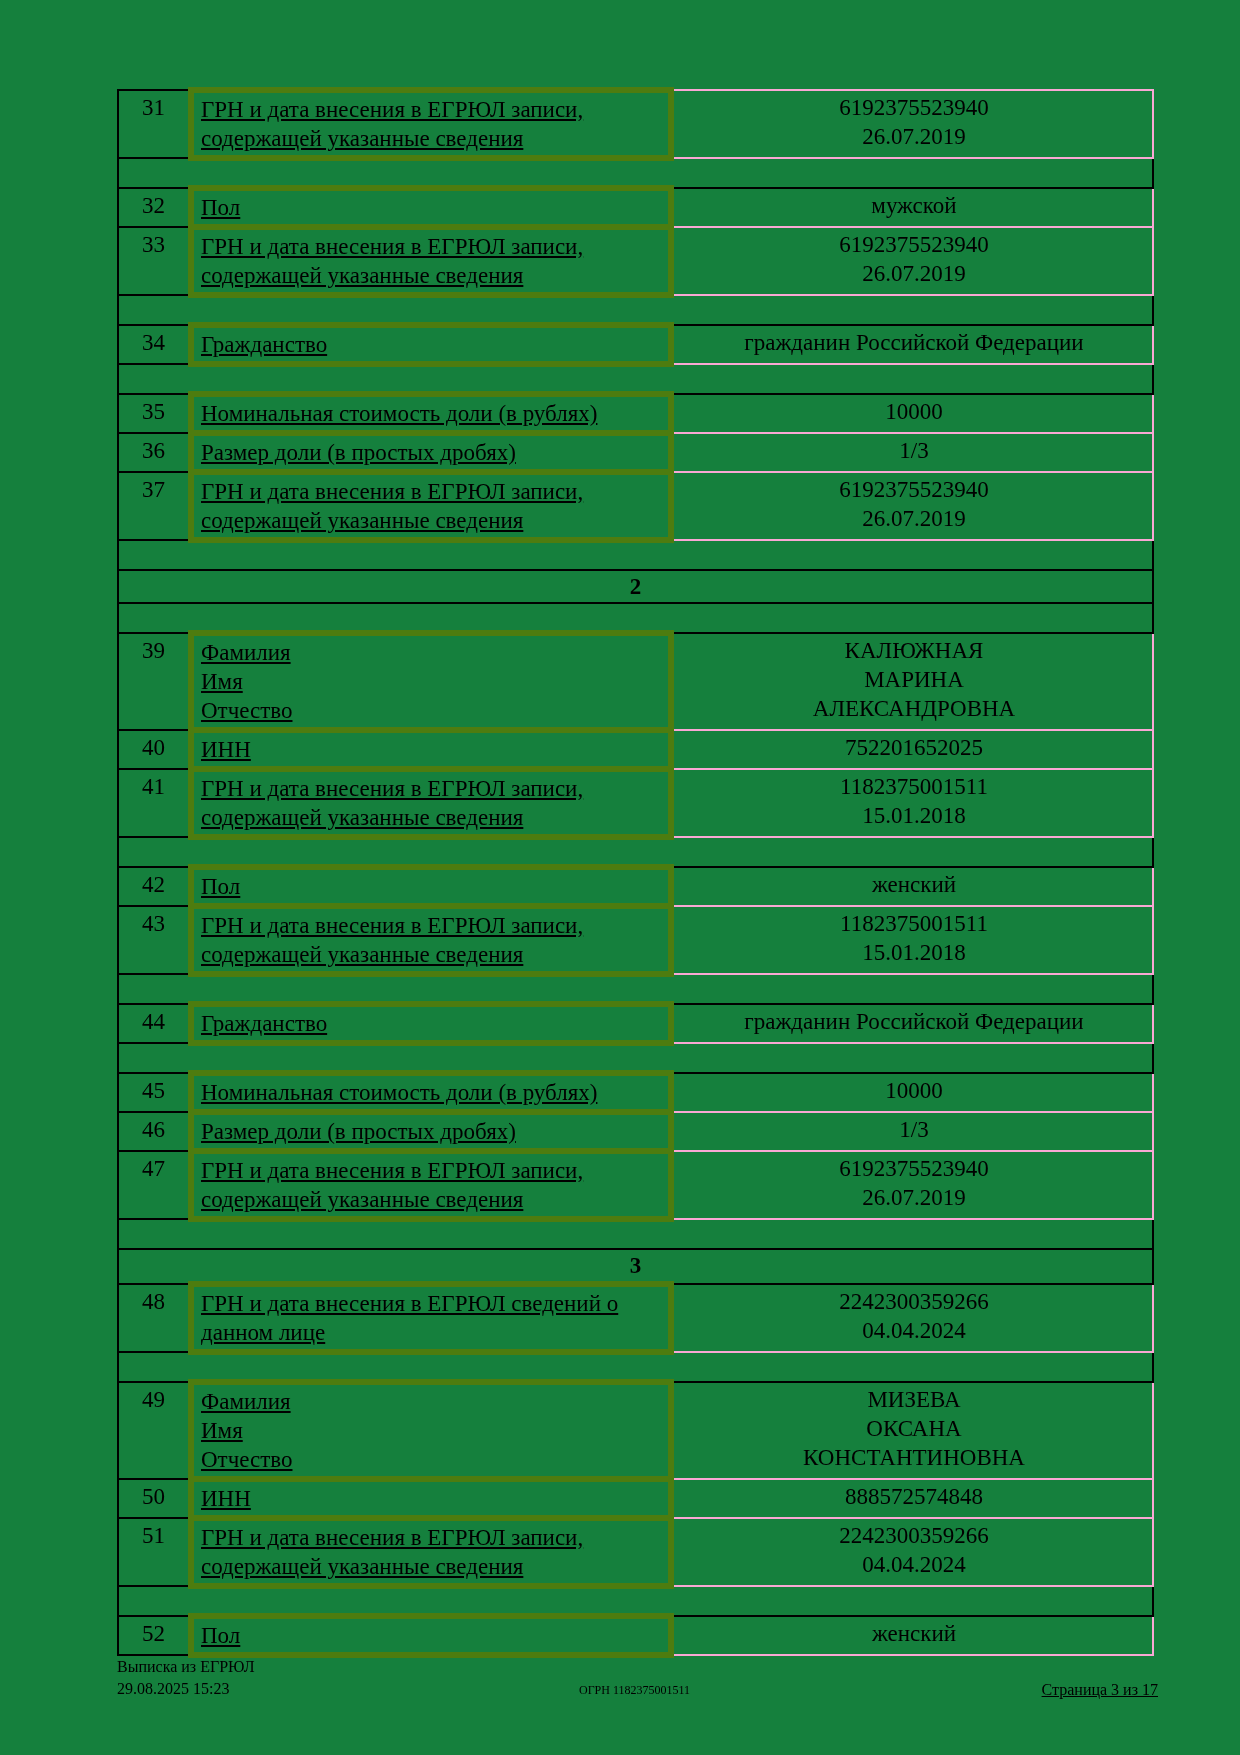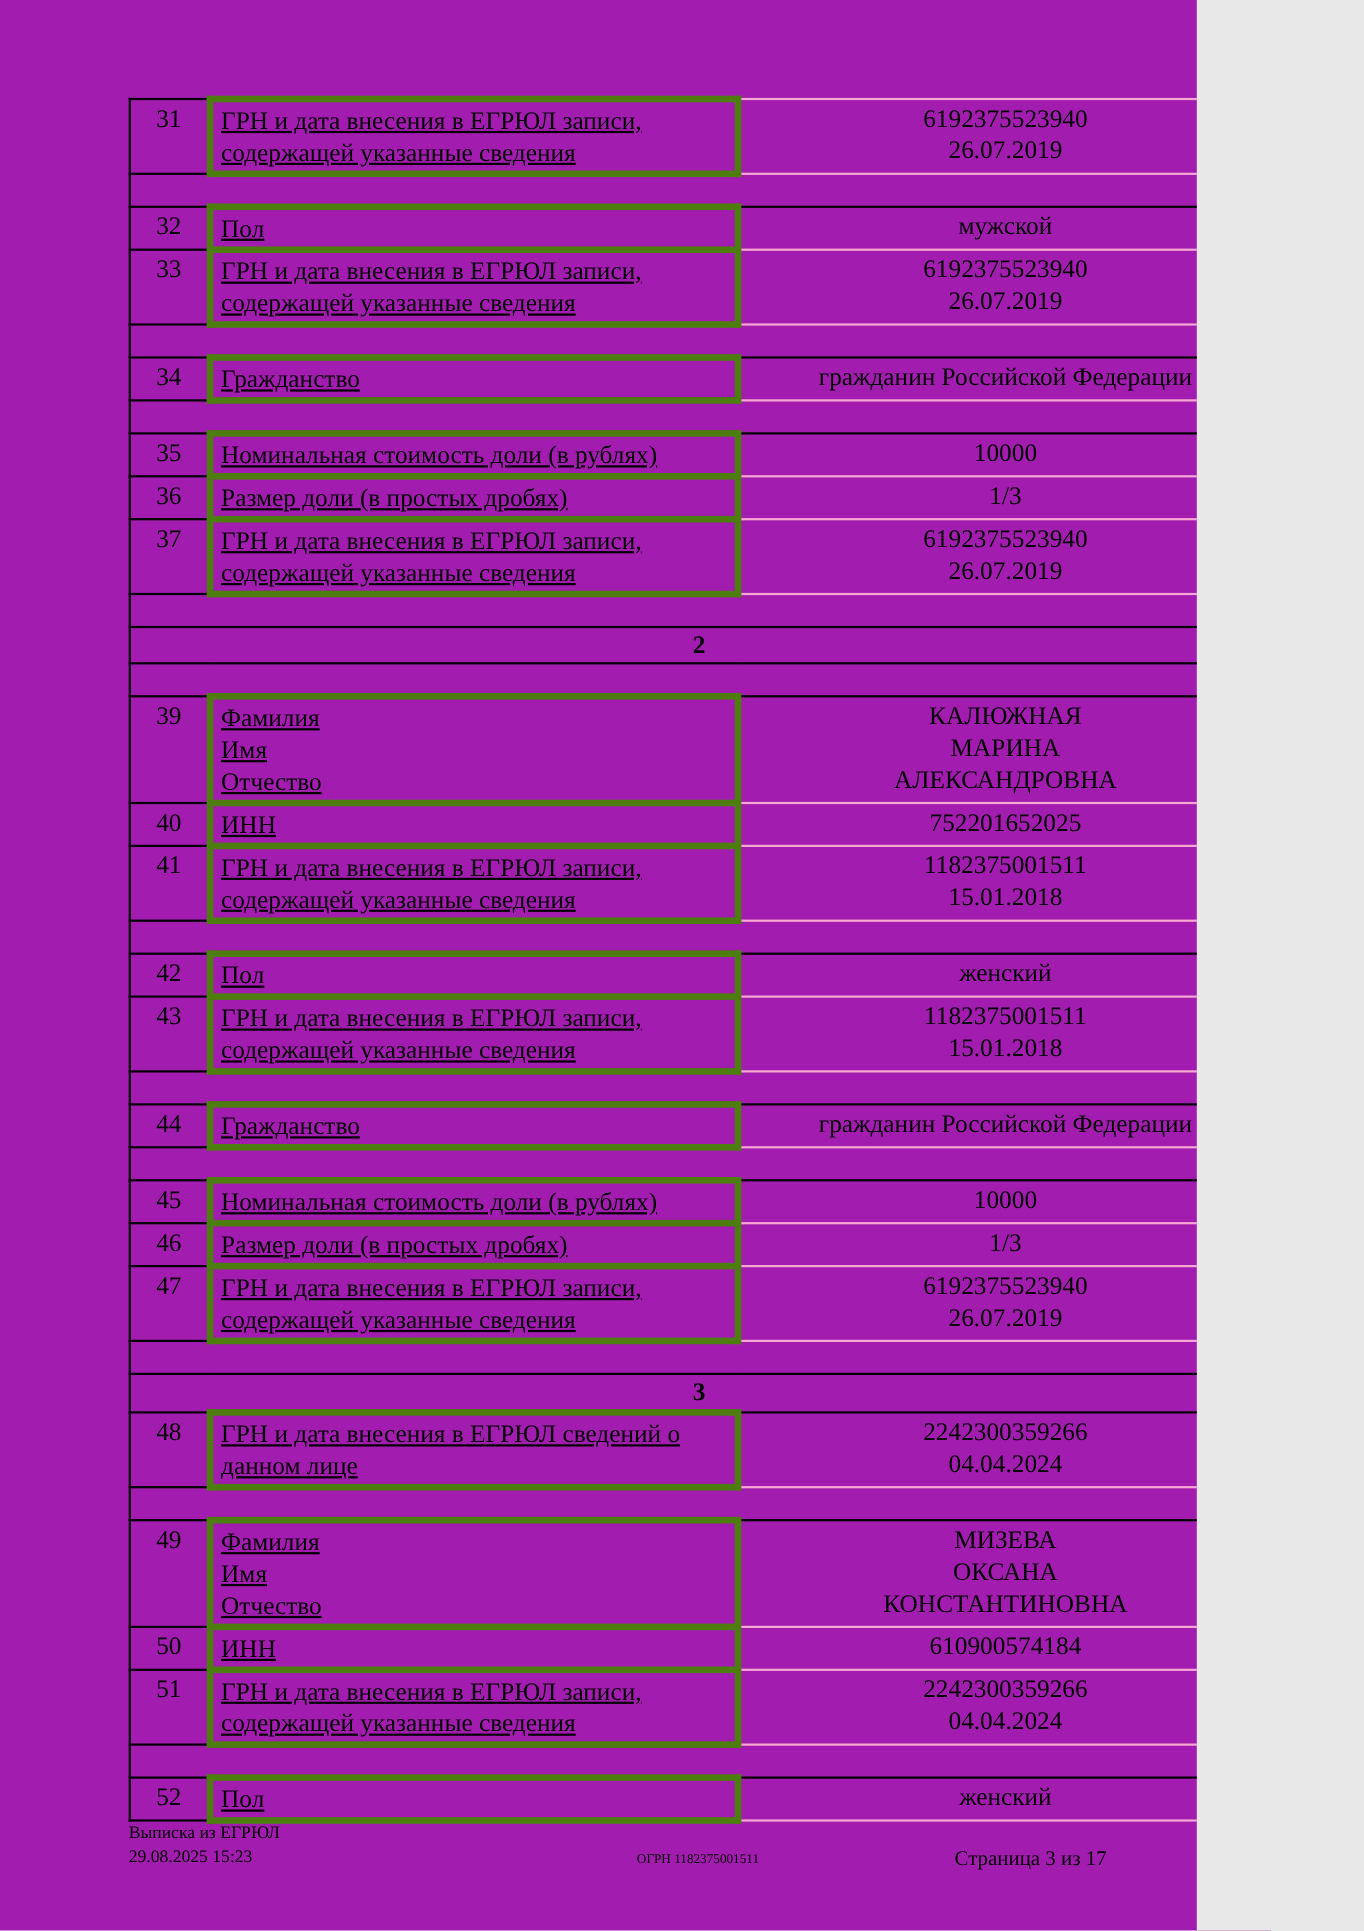--- a/index.html
+++ b/index.html
@@ -1,21 +1,21 @@
 <!DOCTYPE html>
 <html><head>
 <meta charset="utf-8">
 <style>
   * { margin: 0; padding: 0; box-sizing: border-box; }
   html, body { background: #e8e8e8; }
   .page {
     position: relative;
-    width: 1088px;
+    width: 1240px;
     height: 1755px;
-    background: #a21caf;
+    background: #15803d;
     font-family: "Liberation Serif", "DejaVu Serif", serif;
     color: #000000;
     overflow: hidden;
   }
   table.doc-table {
     position: absolute;
     left: 117px;
     top: 87px;
     width: 1035px;
     border-collapse: collapse;
@@ -76,23 +76,24 @@
     top: 1679px;
     width: 1035px;
     text-align: center;
     font-size: 12px;
     line-height: 22px;
   }
   .footer-right {
     position: absolute;
     right: 82px;
     top: 1679px;
-    font-size: 19px;
+    font-size: 16px;
     line-height: 22px;
     text-align: right;
+    text-decoration: underline;
   }
 </style>
 </head>
 <body>
 
 <div class="page">
 
   <table class="doc-table">
     <colgroup>
       <col class="c-num">
@@ -244,21 +245,21 @@
           <td class="label">Фамилия
 Имя
 Отчество</td>
           <td class="value">МИЗЕВА
 ОКСАНА
 КОНСТАНТИНОВНА</td>
         </tr>
         <tr class="r1">
           <td class="num">50</td>
           <td class="label">ИНН</td>
-          <td class="value">610900574184</td>
+          <td class="value">888572574848</td>
         </tr>
         <tr class="r2">
           <td class="num">51</td>
           <td class="label">ГРН и дата внесения в ЕГРЮЛ записи,
 содержащей указанные сведения</td>
           <td class="value">2242300359266
 04.04.2024</td>
         </tr>
         <tr class="sp">
           <td class="spacer" colspan="3"></td>

